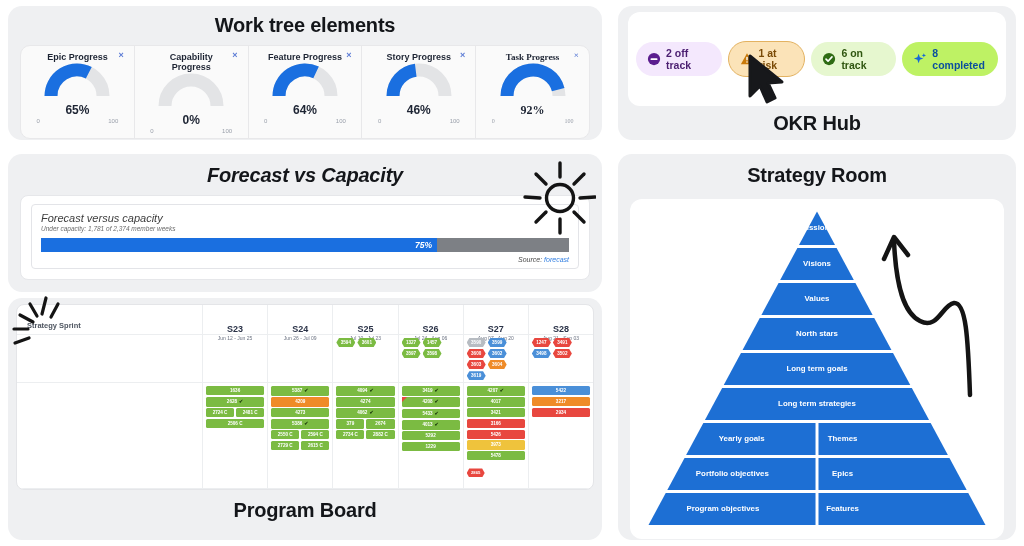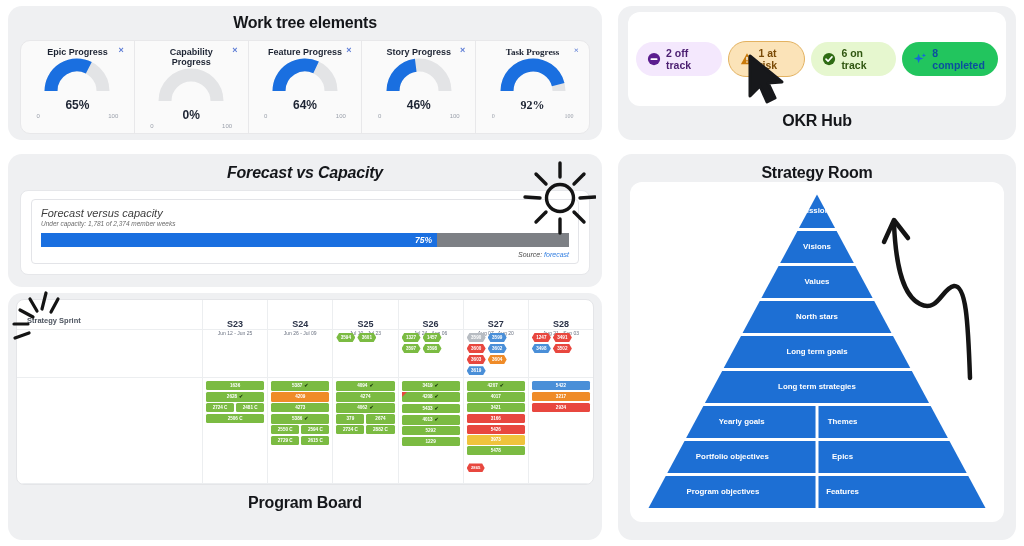--- a/index.html
+++ b/index.html
@@ -18,21 +18,21 @@
   }
 
   
   .panel {
     background: #eff0f2;
     border-radius: 14px;
     position: relative;
   }
   .panel-title {
     font-weight: 700;
-    font-size: 16px;
+    font-size: 20px;
     color: #14161a;
     text-align: center;
     letter-spacing: -0.2px;
   }
 
   
   .q { padding: 6px 8px; position: relative; }
   .q-tl { grid-column: 1; grid-row: 1; }
   .q-tr { grid-column: 2; grid-row: 1; }
   .q-bl { grid-column: 1; grid-row: 2; }
@@ -115,21 +115,21 @@
     font-weight: 700;
   }
   .chip-icon {
     width: 14px; height: 14px;
     display: inline-block;
     flex: 0 0 14px;
   }
   .chip.offtrack  { background:#f4e8fd; color:#4a1d70; }
   .chip.atrisk    { background:#fbe3b8; color:#7a4a06; border:1px solid #e3b261;}
   .chip.ontrack   { background:#e6f7cf; color:#2f5610; }
-  .chip.completed { background:#22c55e; color:#0b4f9e; }
+  .chip.completed { background:#bef264; color:#0b4f9e; }
   #okr-hub .panel-title { margin-top: 6px; }
 
   .cursor {
     position: absolute;
     left: 128px; top: 48px;
     width: 42px; height: 52px;
     pointer-events: none;
   }
 
   
@@ -259,21 +259,21 @@
     padding: 2px 3px; text-align: center; min-width: 18px;
     clip-path: polygon(14% 0, 86% 0, 100% 50%, 86% 100%, 14% 100%, 0 50%);
     margin-top: 1.5px; display:inline-block;
   }
   #program-board .panel-title { margin-top: 9px; }
 
   .spark-doodle { position: absolute; left: 2px; top: -2px; }
 
   
   #strategy { padding: 10px 12px 12px; height: 100%; }
-  #strategy .panel-title { margin-bottom: 0; }
+  #strategy .panel-title { margin-bottom: 12px; }
   .pyr-card {
     background: #ffffff;
     border-radius: 12px;
     height: 340px;
     position: relative;
     overflow: hidden;
   }
   .pyr-svg { display: block; width: 100%; height: 100%; }
   .pyr-text {
     font-family: "Liberation Sans", sans-serif;

